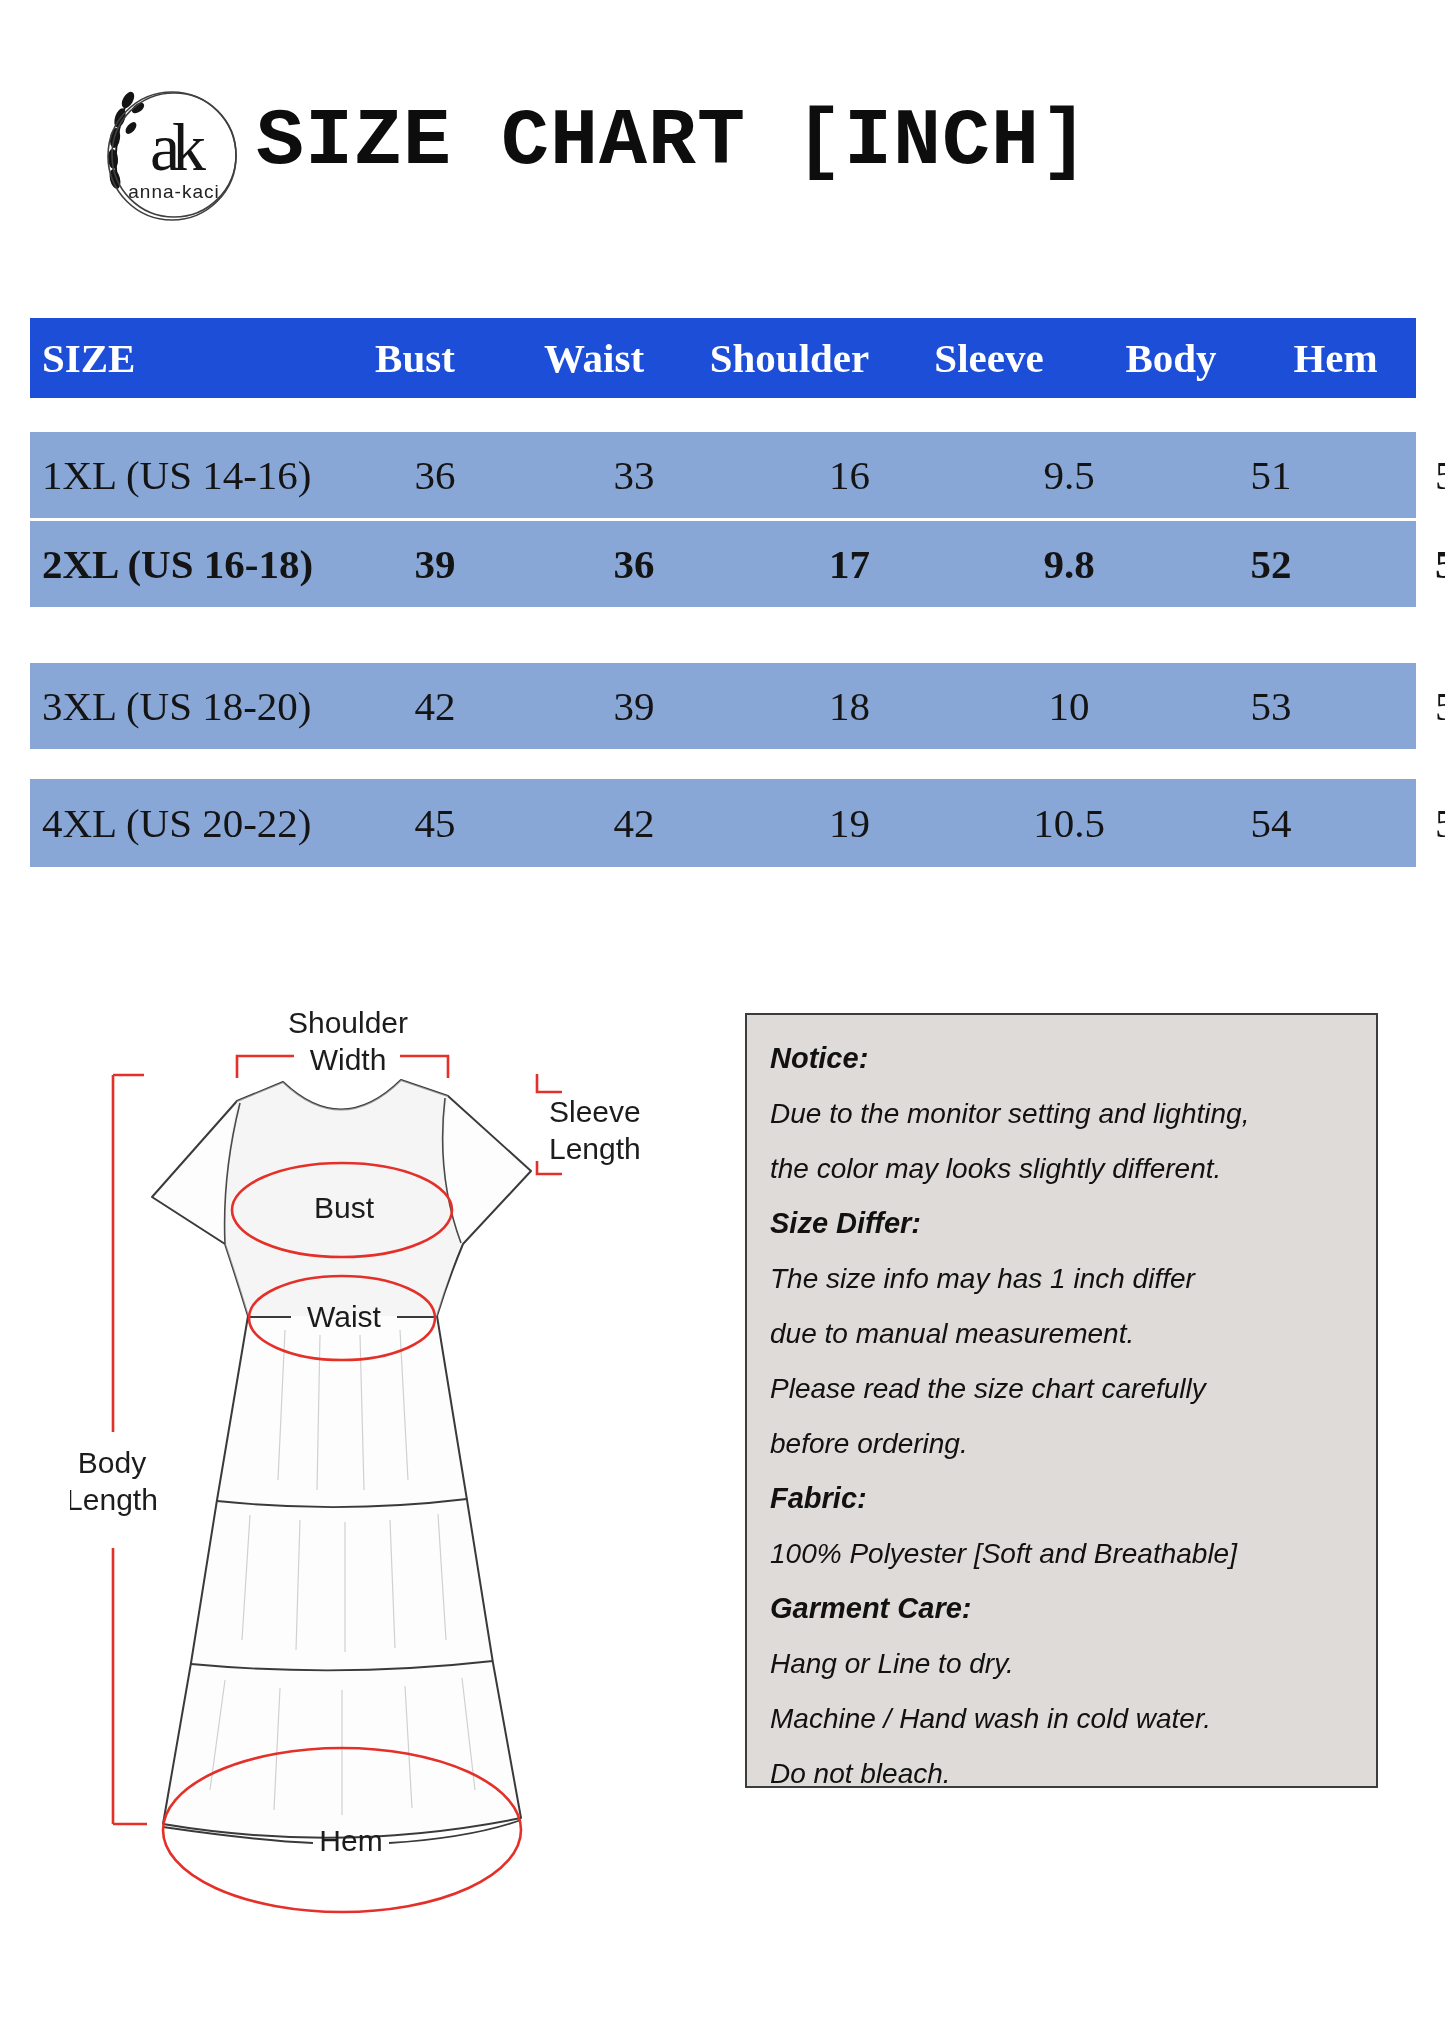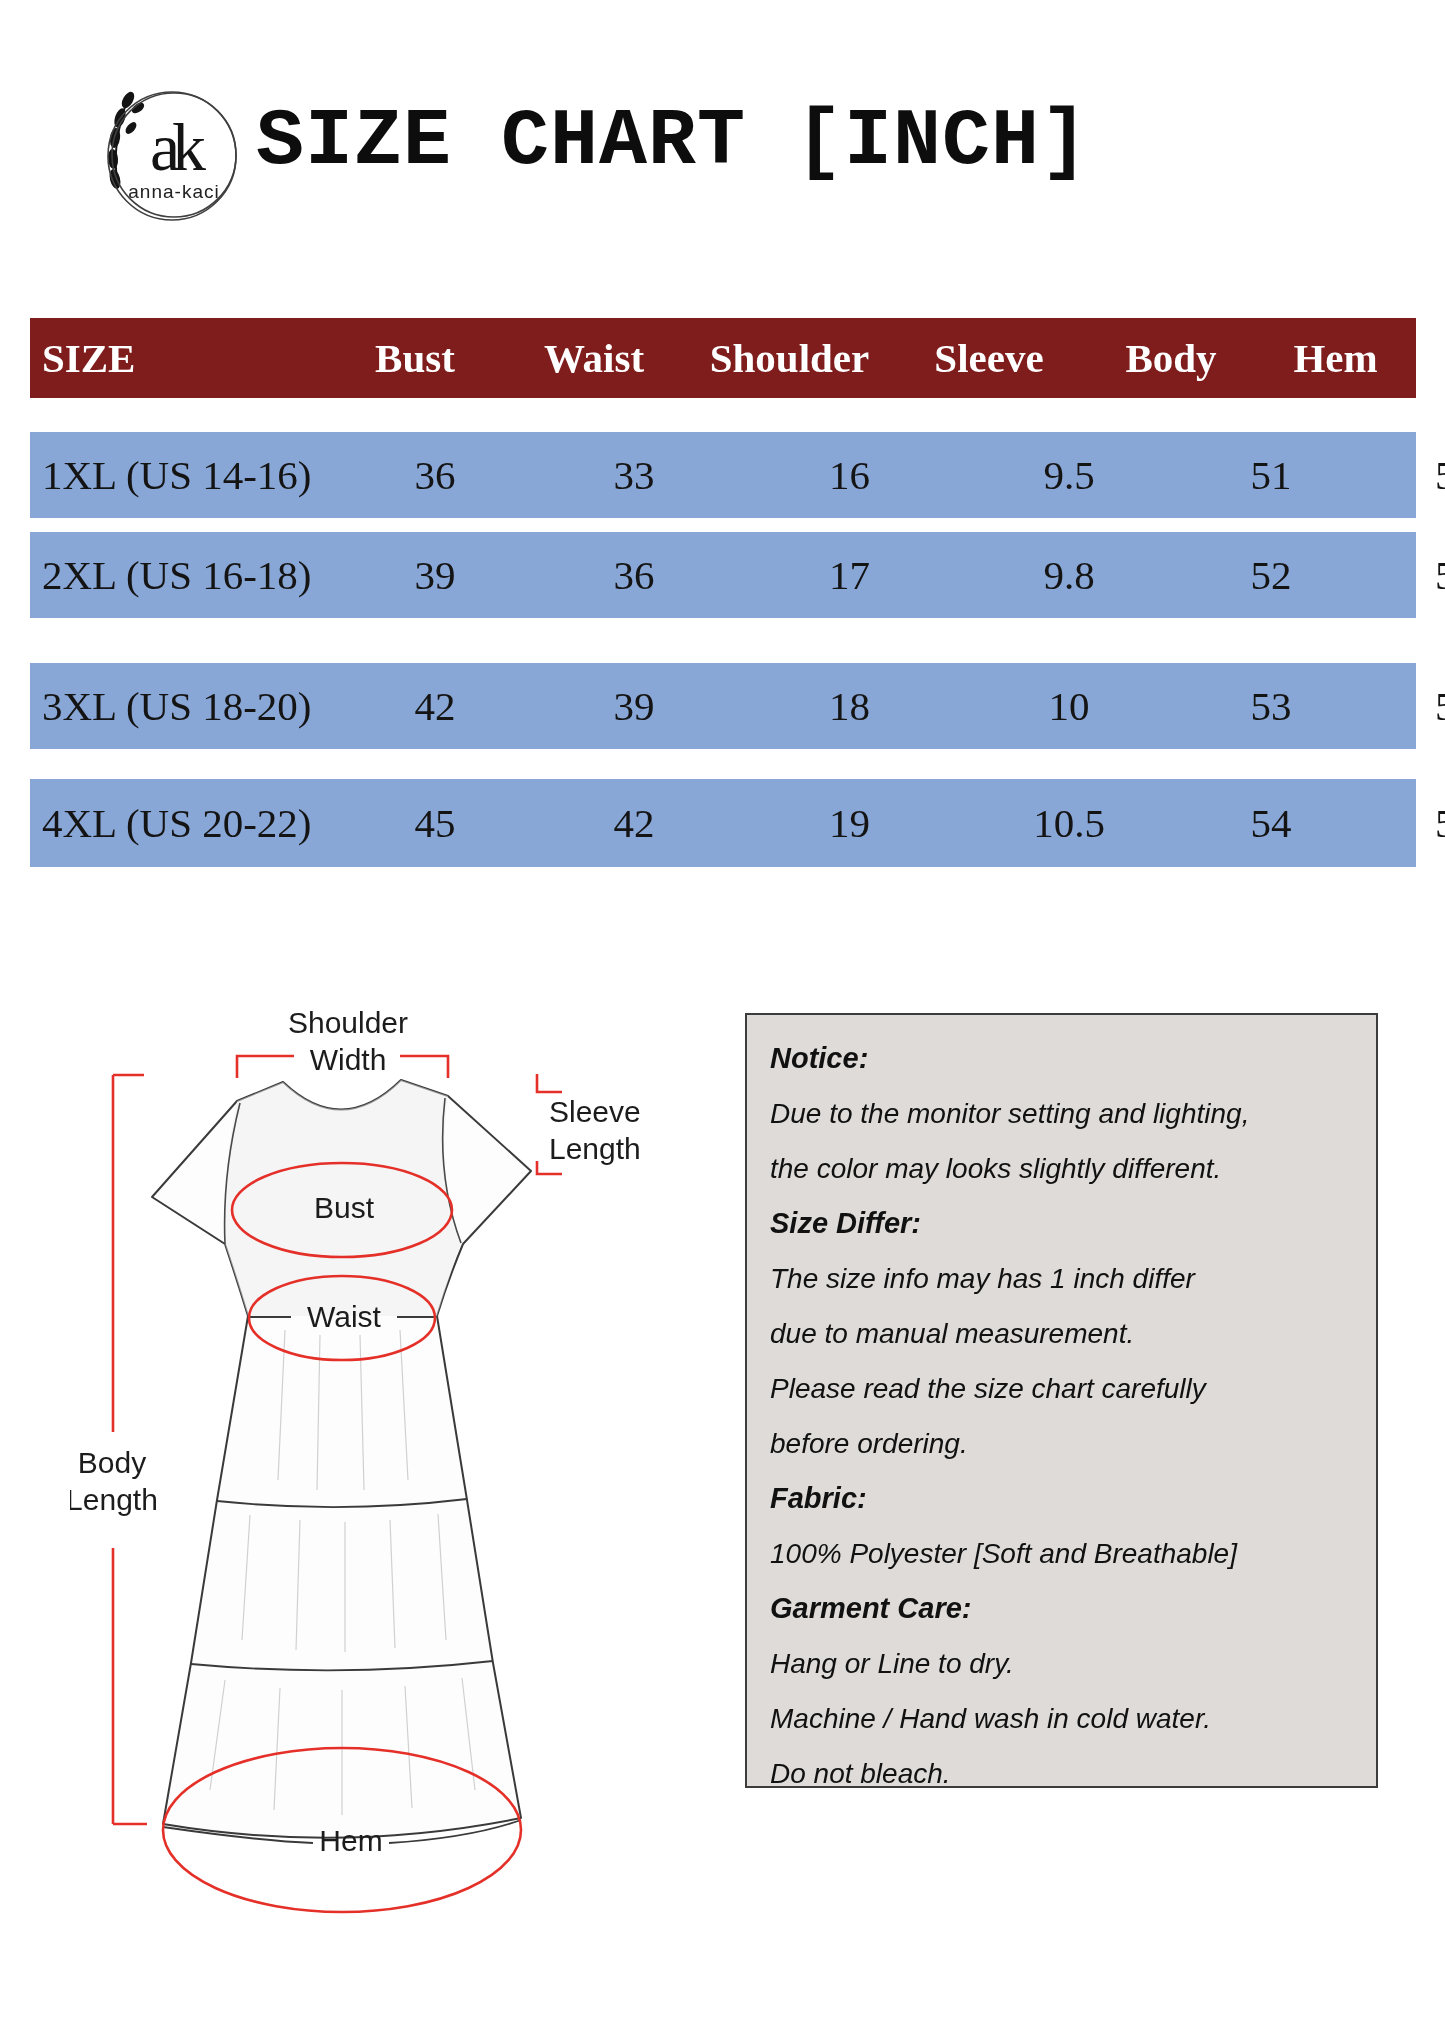--- a/index.html
+++ b/index.html
@@ -10,23 +10,23 @@
   .logo{position:absolute;left:98px;top:86px;width:146px;height:140px;}
   .title{position:absolute;left:256px;top:102px;font-family:Liberation Mono, monospace;
          font-weight:700;font-size:80px;letter-spacing:1px;color:#0d0d0d;line-height:1;}
 
   
   .trow{position:absolute;left:30px;width:1386px;display:grid;
         grid-template-columns:300px 170px 188px 203px 196px 168px 161px;
         align-items:center;font-family:"Liberation Serif",serif;}
   .trow .cell{text-align:center;white-space:nowrap;}
   .trow .cell:first-child{text-align:left;padding-left:12px;}
-  .thead{top:318px;height:80px;background:#7f1d1d;color:#ffffff;font-weight:700;font-size:41px;}
+  .thead{top:318px;height:80px;background:#1d4ed8;color:#ffffff;font-weight:700;font-size:41px;}
   .tdata{background:#89a7d6;color:#141414;font-size:41px;height:86px;gap:20px;}
-  .r0{top:432px;} .r1{top:532px;} .r2{top:663px;} .r3{top:779px;height:88px;}
+  .r0{top:432px;} .r1{top:521px;font-weight:bold;} .r2{top:663px;} .r3{top:779px;height:88px;}
 
   
   .diagram{position:absolute;left:70px;top:1000px;width:610px;height:980px;}
   .dia-label{font-family:"Liberation Sans",sans-serif;font-size:30px;fill:#1c1c1c;}
 
   
   .notice{position:absolute;left:745px;top:1013px;width:633px;height:775px;
           background:#dedbd8;border:2px solid #3c3c3c;box-sizing:border-box;
           padding:16px 0 12px 23px;font-size:28px;color:#111111;font-style:italic;}
   .nline{height:55px;line-height:55px;white-space:nowrap;}

